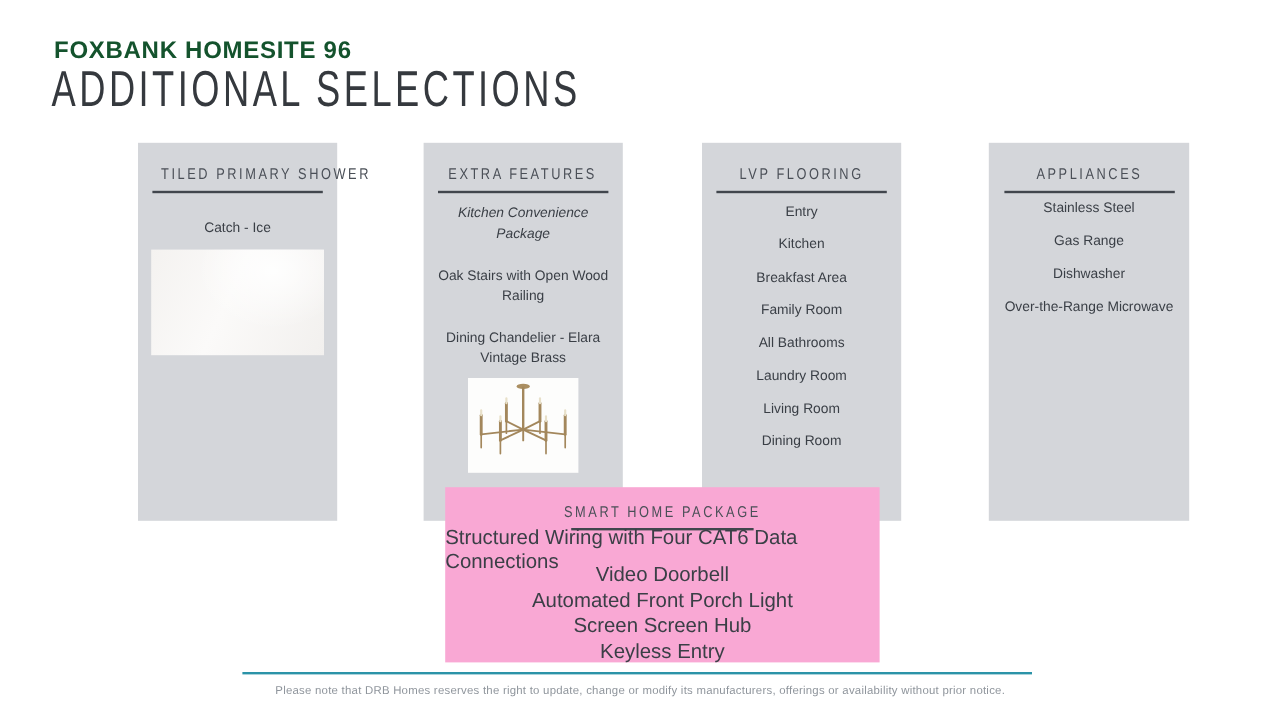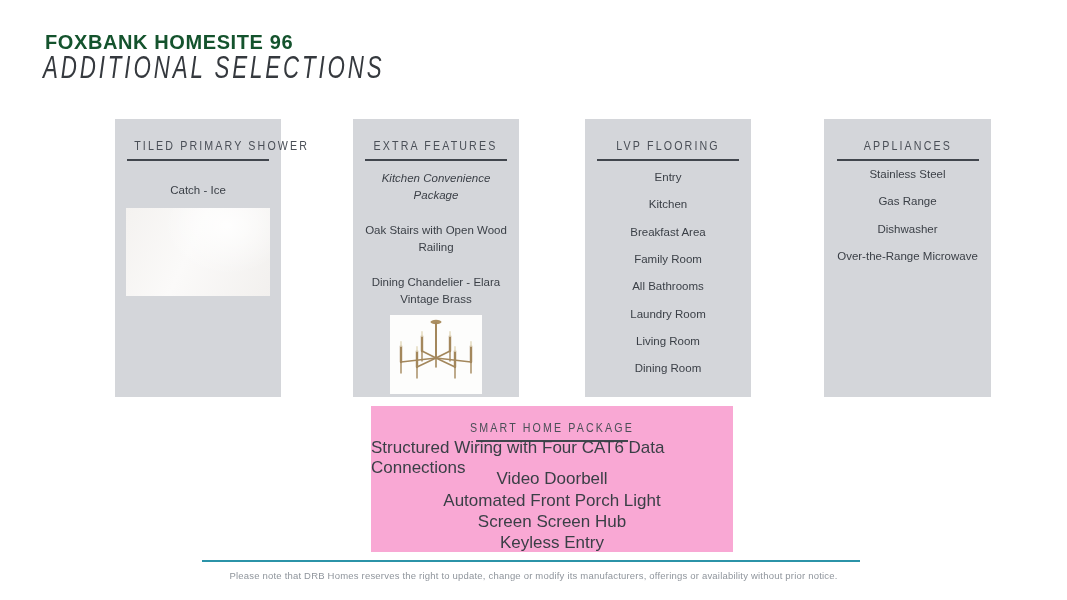--- a/index.html
+++ b/index.html
@@ -14,32 +14,31 @@
   .page { position: absolute; inset: 0; width: 1067px; height: 600px; background: #ffffff; }
 
   
   .eyebrow {
     position: absolute; left: 45px; top: 31px;
     font-size: 20px; font-weight: 700; letter-spacing: 0.6px;
     color: #14532d;
   }
   .big-title {
     position: absolute; left: 43px; top: 50px;
-    font-size: 31px; font-weight: 400; color: #35393e;
+    font-size: 42px; font-weight: 400; color: #35393e;
     white-space: nowrap;
-    font-style: italic;
   }
   .big-title .squeeze {
     display: inline-block; transform: scaleX(0.72); transform-origin: left center;
     letter-spacing: 4px;
   }
 
   
   .card {
-    position: absolute; background: #d4d6da; top: 119px; height: 278px; width: 166px;
+    position: absolute; background: #d4d6da; top: 119px; height: 315px; width: 166px;
   }
   .card-title-wrap { text-align: center; padding-top: 17px; }
   .card-title {
     display: inline-block; font-size: 13px; color: #4a4f57;
     white-space: nowrap; transform: scaleX(0.82); transform-origin: center;
     letter-spacing: 2.6px; font-weight: 400;
   }
   .rule { height: 1.5px; background: #41464d; width: 142px; margin: 5px auto 0 auto; }
 
   .item {

